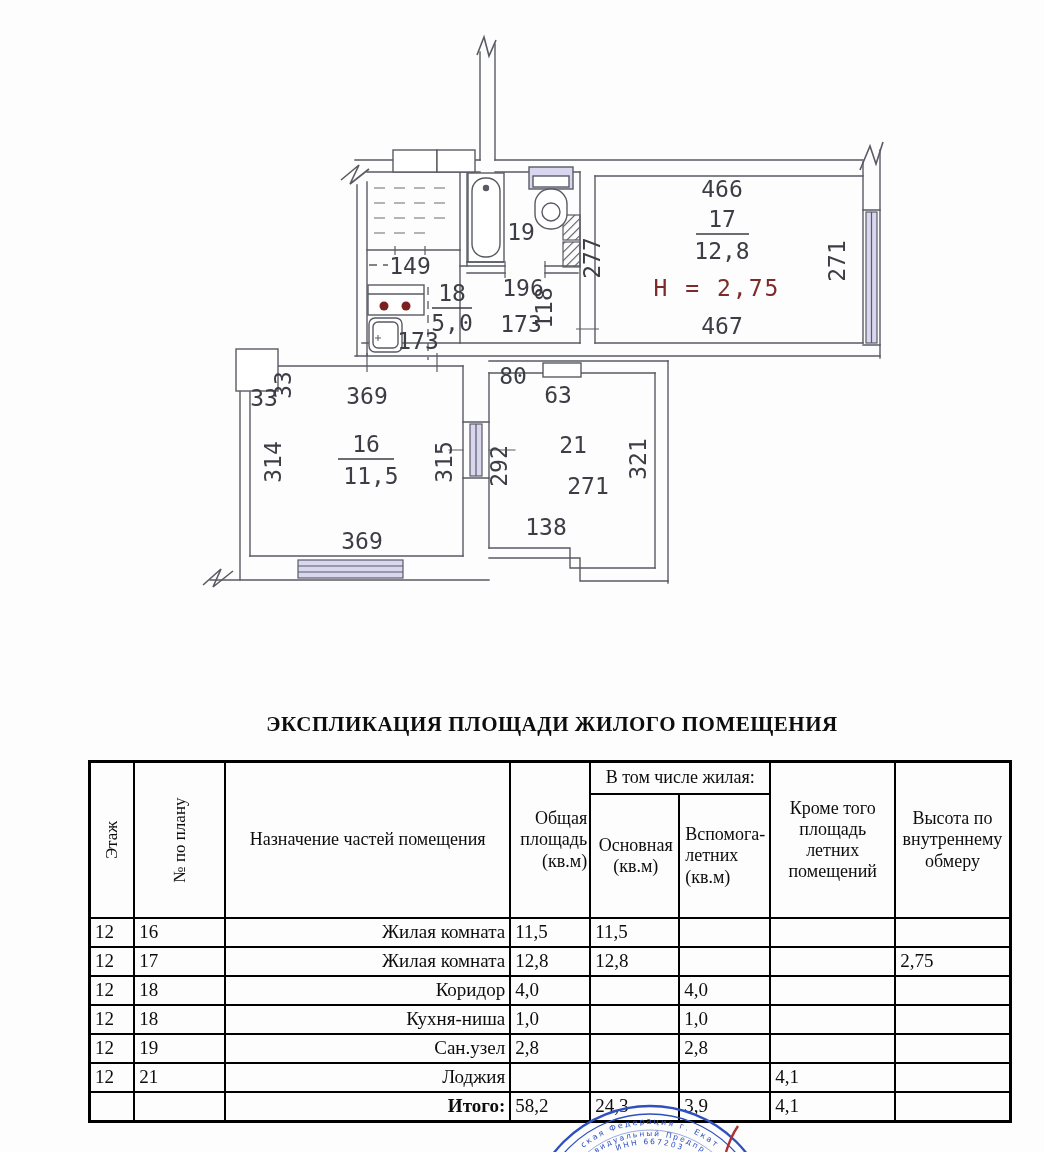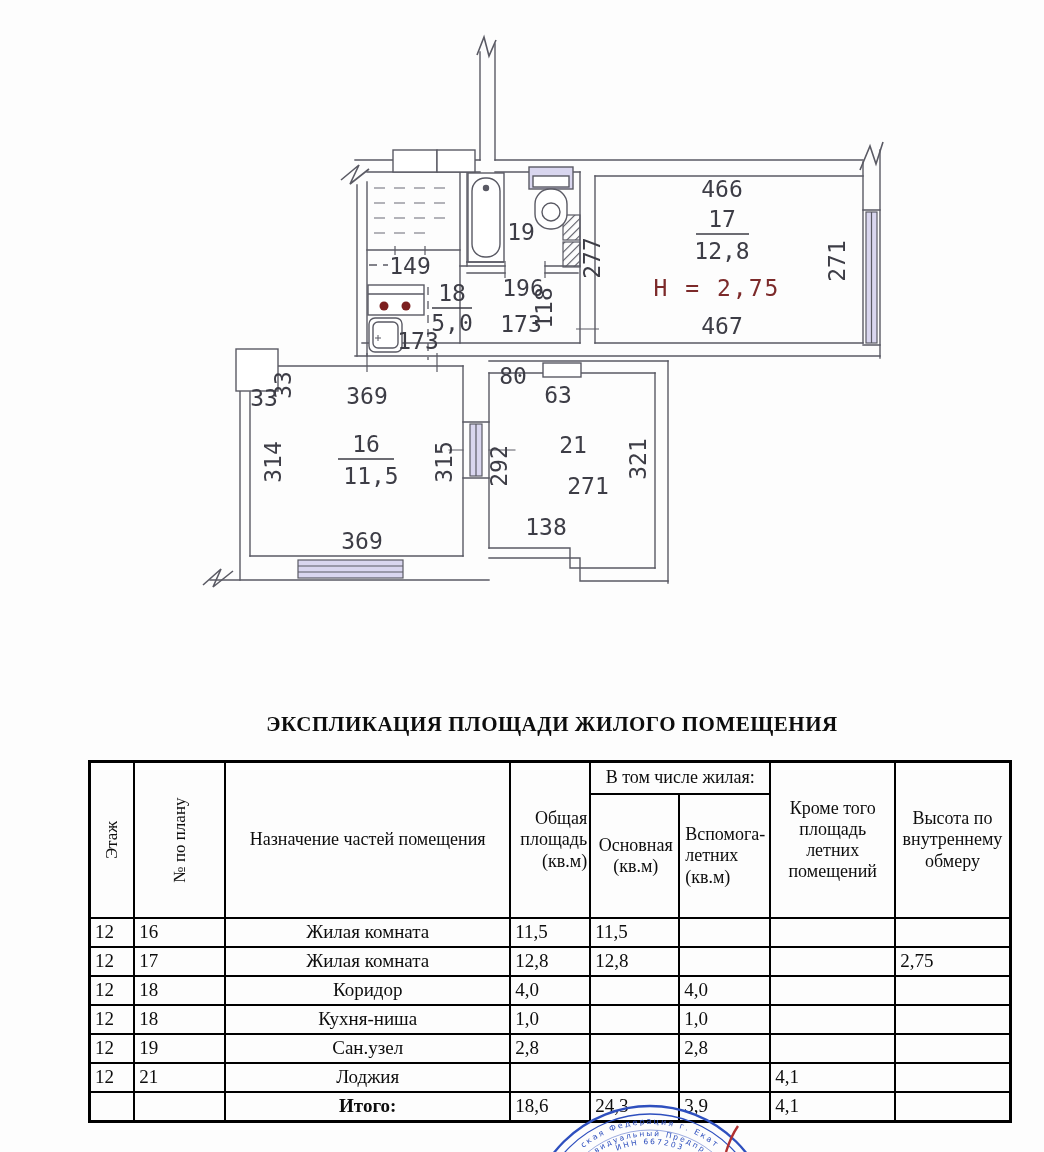--- a/index.html
+++ b/index.html
@@ -13,21 +13,21 @@
   
   #tbl{position:absolute;left:88px;top:760px;border-collapse:collapse;table-layout:fixed;
        font-size:19px;}
   #tbl, #tbl td, #tbl th{border:2px solid #000;}
   #tbl{border-width:3px;}
   #tbl th{font-weight:normal;vertical-align:middle;white-space:pre-line;
           line-height:1.18;font-size:18px;padding:2px;}
   #tbl td{padding:0 4px;height:27px;line-height:1.1;}
   .vert{display:inline-block;transform:rotate(-90deg);white-space:nowrap;font-size:17px;}
   .num{text-align:left;padding-right:5px !important;}
-  .name-cell{text-align:center;padding-left:4px !important;margin-top:43px;}
+  .name-cell{text-align:right;padding-left:4px !important;margin-top:43px;}
   .banner-row th{height:26px;}
   .sub-hdr{height:118px;}
   .total-row td{border-top:2px solid #000;border-bottom:3px solid #000;height:21px;font-weight:bold;}
   .total-row td.num{font-weight:normal;}
   
   #stamp-wrap{position:absolute;left:540px;top:1098px;width:220px;height:54px;overflow:hidden;}
 </style>
 </head>
 <body>
 
@@ -276,21 +276,21 @@
       <td class="num"></td>
       <td class="num"></td>
       <td class="num"></td>
       <td class="num">4,1</td>
       <td class="num"></td>
     </tr>
     <tr class="total-row">
       <td></td>
       <td></td>
       <td class="name-cell">Итого:</td>
-      <td class="num">18,6</td>
+      <td class="num">58,2</td>
       <td class="num">24,3</td>
       <td class="num">3,9</td>
       <td class="num">4,1</td>
       <td class="num"></td>
     </tr>
   </tbody>
     </table>
 
   <div id="stamp-wrap">
     <svg width="220" height="54" viewBox="0 0 220 54">

